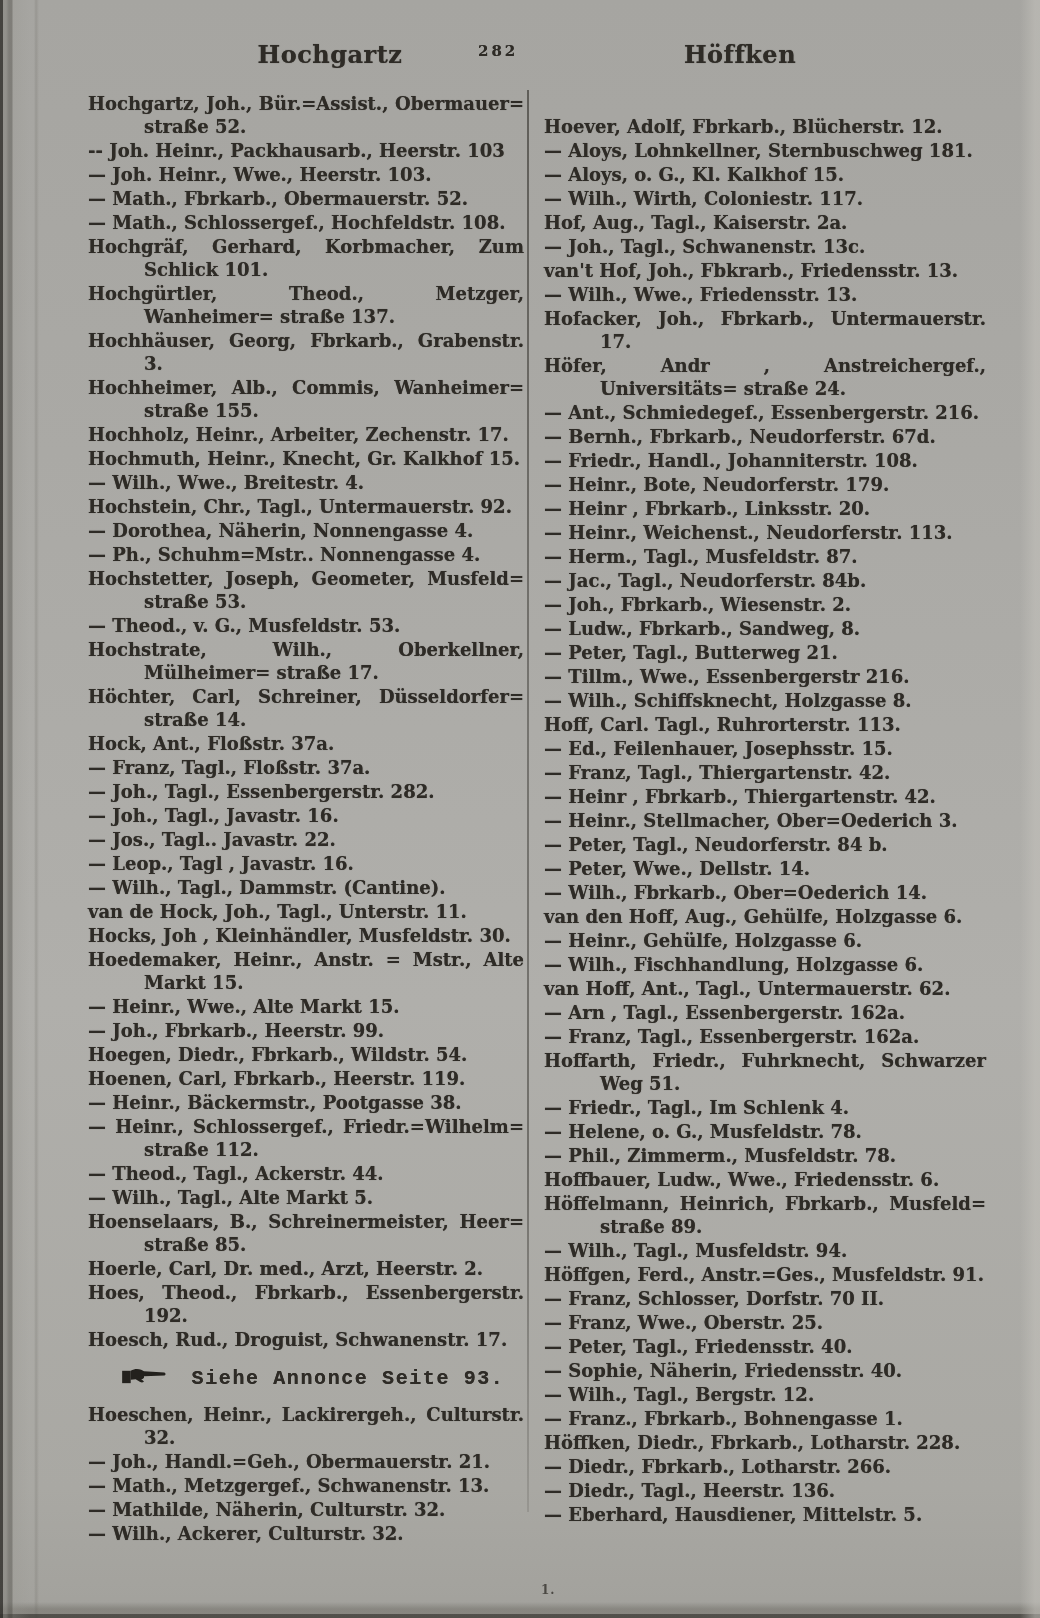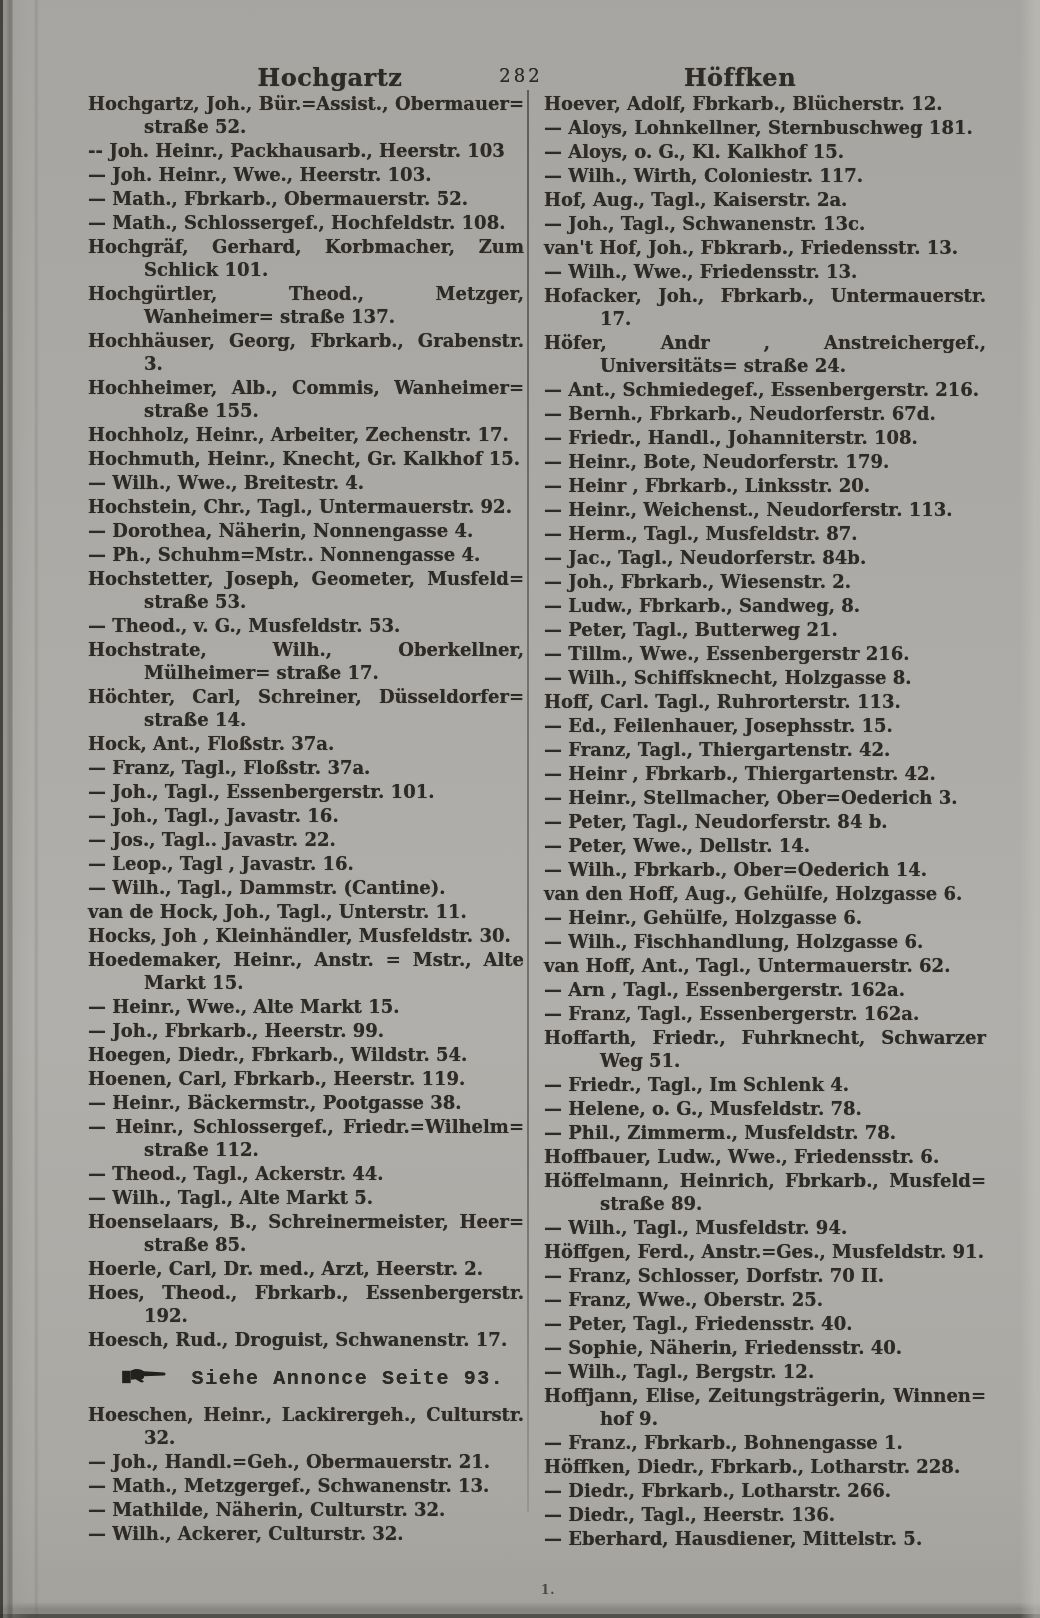--- a/index.html
+++ b/index.html
@@ -13,40 +13,40 @@
   }
   
   .edge-overlay{
     position:absolute;inset:0;pointer-events:none;
     background-image:
       linear-gradient(90deg, rgba(52,50,46,.85) 0px, rgba(52,50,46,.85) 3px, rgba(130,128,122,.55) 3px, rgba(130,128,122,.55) 6px, rgba(88,86,80,.5) 9px, rgba(88,86,80,.5) 12px, rgba(150,148,142,.25) 13px, rgba(170,168,162,0) 30px),
       linear-gradient(270deg, rgba(196,194,188,.55) 0px, rgba(196,194,188,.55) 5px, rgba(196,194,188,0) 20px),
       linear-gradient(0deg, rgba(62,60,55,.8) 0px, rgba(62,60,55,.8) 4px, rgba(104,102,95,.45) 4px, rgba(104,102,95,.45) 9px, rgba(120,118,110,0) 16px),
       linear-gradient(90deg, rgba(140,138,132,0) 34px, rgba(125,123,117,.35) 36px, rgba(140,138,132,0) 39px);
   }
-  .header{position:absolute;top:40px;left:0;width:100%;height:34px;margin-top:23px;}
+  .header{position:absolute;top:40px;left:0;width:100%;height:34px;}
   .headword{
     position:absolute;top:0;width:180px;text-align:center;
     font-size:24px;font-weight:bold;letter-spacing:.5px;
     text-shadow:0 0 .8px rgba(43,40,35,.8);
   }
   .hw-left{left:240px;}
   .hw-right{left:650px;}
   .pagenum{
-    position:absolute;top:2px;left:478px;width:86px;text-align:center;
-    font-size:18px;font-weight:normal;letter-spacing:3px;
+    position:absolute;top:2px;left:478px;width:86px;
+    font-size:15px;font-weight:bold;letter-spacing:3px;
     text-shadow:0 0 .6px rgba(43,40,35,.7);
   }
   .divider{
     position:absolute;left:527px;top:90px;width:2px;height:1422px;
     background:linear-gradient(180deg, rgba(72,70,65,.75) 0%, rgba(72,70,65,.55) 45%, rgba(72,70,65,.6) 75%, rgba(72,70,65,.18) 100%);
   }
   .col{position:absolute;top:92px;}
   .col-left{left:88px;width:436px;}
-  .col-right{left:544px;width:442px;}
+  .col-right{left:544px;width:442px;margin-top:23px;}
   .entry{
     margin:0 0 1px;
     padding-left:56px;text-indent:-56px;
     font-size:18px;line-height:23px;font-weight:bold;
     text-align:justify;
     color:#2e2b26;
     text-shadow:0 0 .7px rgba(46,43,38,.72);
   }
   .annonce{
     margin:16px 0 13px 34px;
@@ -116,21 +116,21 @@
         <p class="entry">— Theod., v. G., Musfeldstr. 53.</p>
 
         <p class="entry">Hochstrate, Wilh., Oberkellner, Mülheimer= straße 17.</p>
 
         <p class="entry">Höchter, Carl, Schreiner, Düsseldorfer= straße 14.</p>
 
         <p class="entry">Hock, Ant., Floßstr. 37a.</p>
 
         <p class="entry">— Franz, Tagl., Floßstr. 37a.</p>
 
-        <p class="entry">— Joh., Tagl., Essenbergerstr. 101.</p>
+        <p class="entry">— Joh., Tagl., Essenbergerstr. 282.</p>
 
         <p class="entry">— Joh., Tagl., Javastr. 16.</p>
 
         <p class="entry">— Jos., Tagl.. Javastr. 22.</p>
 
         <p class="entry">— Leop., Tagl , Javastr. 16.</p>
 
         <p class="entry">— Wilh., Tagl., Dammstr. (Cantine).</p>
 
         <p class="entry">van de Hock, Joh., Tagl., Unterstr. 11.</p>
@@ -284,21 +284,20 @@
       <p class="entry">— Franz, Schlosser, Dorfstr. 70 II.</p>
 
       <p class="entry">— Franz, Wwe., Oberstr. 25.</p>
 
       <p class="entry">— Peter, Tagl., Friedensstr. 40.</p>
 
       <p class="entry">— Sophie, Näherin, Friedensstr. 40.</p>
 
       <p class="entry">— Wilh., Tagl., Bergstr. 12.</p>
 
-      <p class="entry">Hoffjann, Elise, Zeitungsträgerin, Winnen= hof 9.</p>
 
       <p class="entry">— Franz., Fbrkarb., Bohnengasse 1.</p>
 
       <p class="entry">Höffken, Diedr., Fbrkarb., Lotharstr. 228.</p>
 
       <p class="entry">— Diedr., Fbrkarb., Lotharstr. 266.</p>
 
       <p class="entry">— Diedr., Tagl., Heerstr. 136.</p>
 
       <p class="entry">— Eberhard, Hausdiener, Mittelstr. 5.</p>

